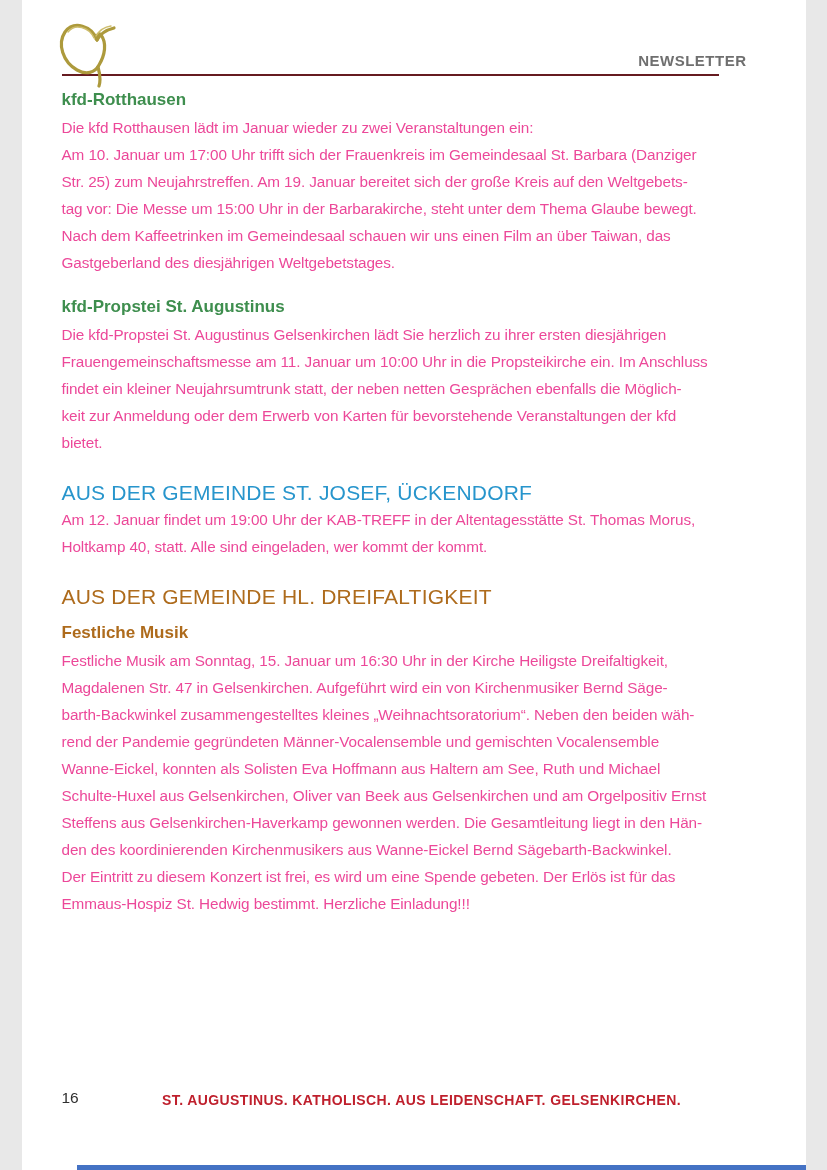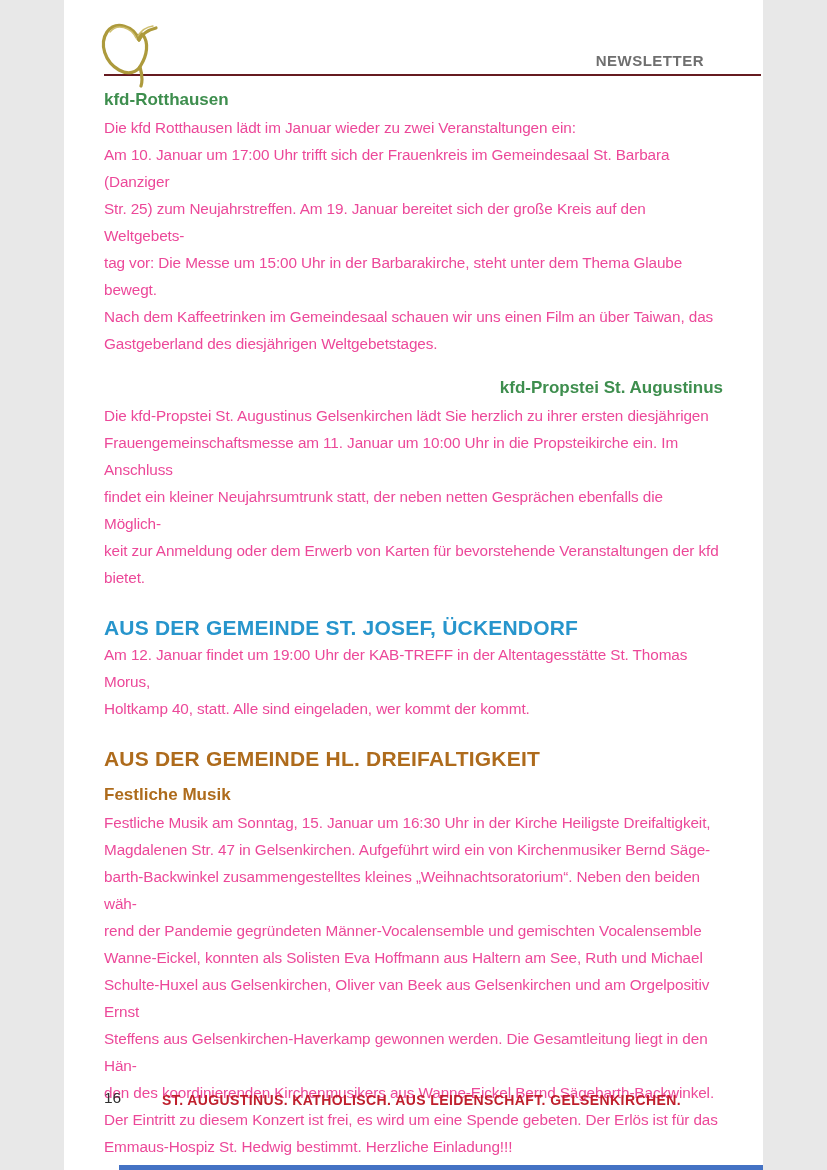--- a/index.html
+++ b/index.html
@@ -1,21 +1,21 @@
 <!DOCTYPE html>
 <html><head>
 <meta charset="utf-8">
 <style>
   * { box-sizing: border-box; margin: 0; padding: 0; }
   html, body { background: #e8e8e8; }
   body { font-family: "Liberation Sans", "DejaVu Sans", sans-serif; }
 
   .page {
     position: relative;
-    width: 699px;
+    width: 784px;
     height: 1170px;
     margin: 0 auto;
     background: #ffffff;
     overflow: hidden;
   }
 
   
   .header-rule {
     position: absolute;
     left: 40px;
@@ -50,37 +50,37 @@
     right: 40px;
   }
   .content h3 {
     font-size: 17px;
     font-weight: 700;
     line-height: 22px;
     margin: 13px 0 3px;
   }
   .content h2 {
     font-size: 21px;
-    font-weight: 700;
+    font-weight: 400;
     line-height: 26px;
     letter-spacing: 0.2px;
     margin: 24px 0 0;
   }
   .content h2 + h3 { margin-top: 12px; }
   .green { color: #3e8e4e; }
   .blue  { color: #2795cc; }
   .brown { color: #ae6b1c; }
   .body-text {
     font-size: 15.3px;
     line-height: 27px;
     letter-spacing: -0.1px;
     color: #ec4899;
     white-space: pre-line;
   }
-  .gap-lg { margin-top: 20px !important; text-align: right; }
+  .gap-lg { margin-top: 20px !important; }
 
   
   .page-number {
     position: absolute;
     left: 40px;
     top: 1089px;
     font-size: 15.5px;
     color: #2f2f2f;
   }
   .motto {

